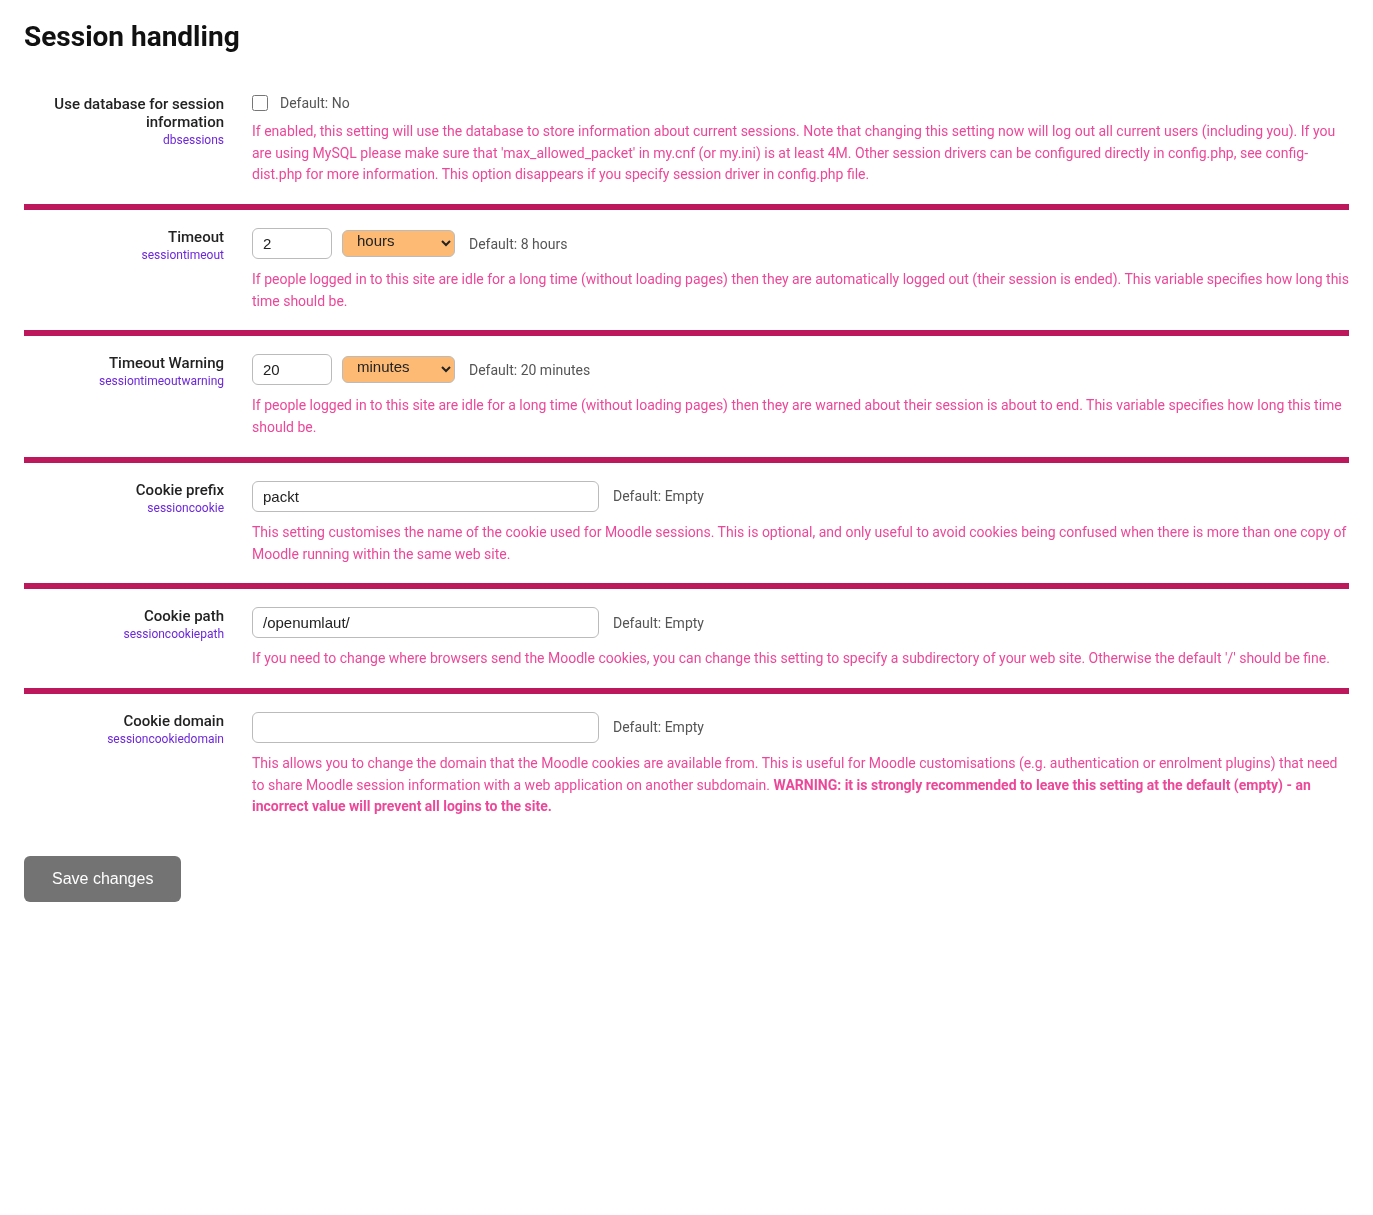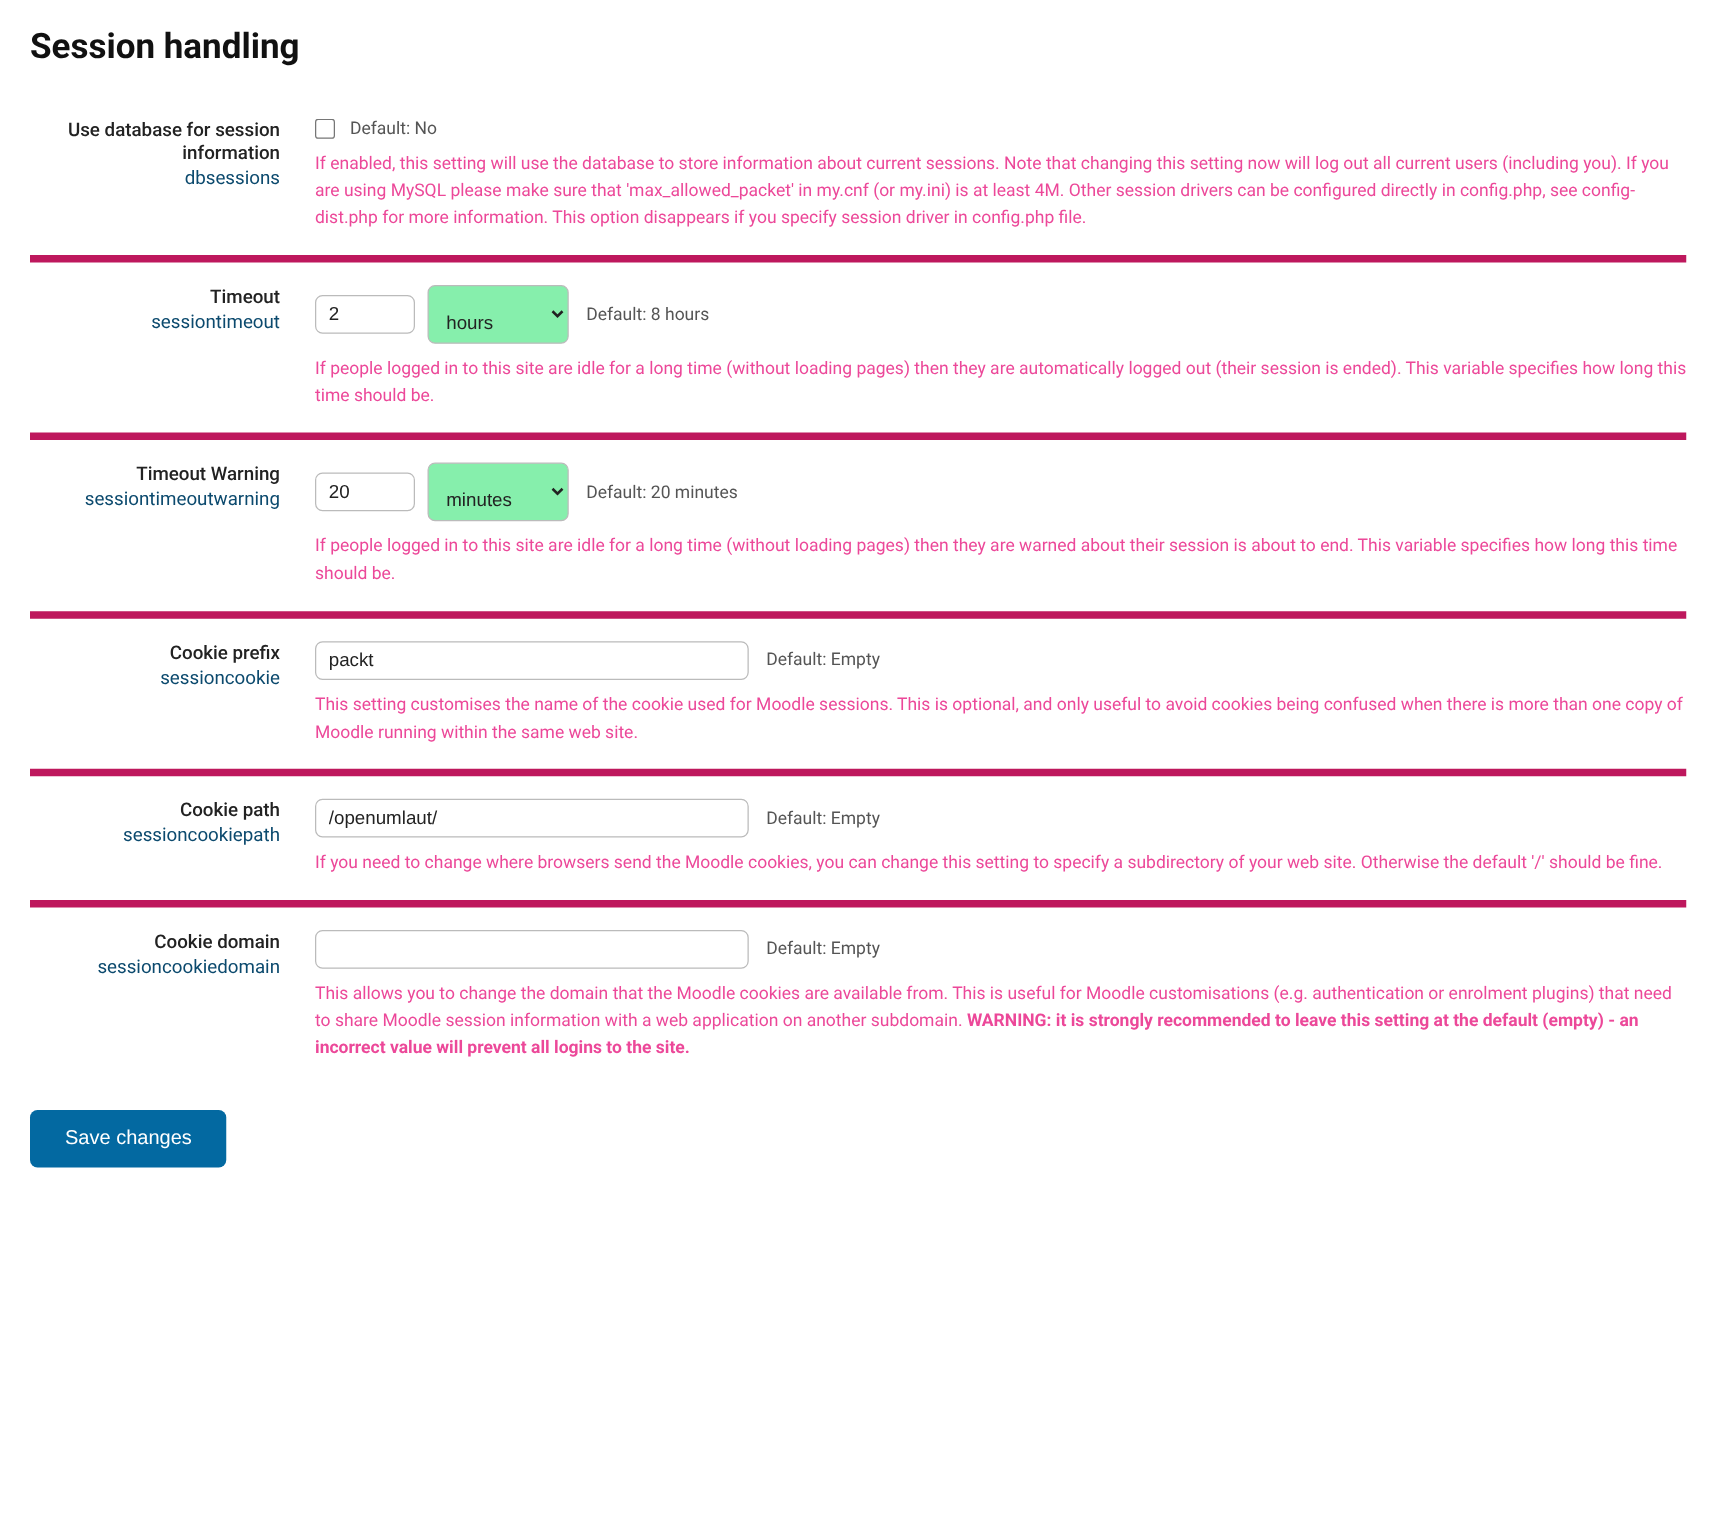--- a/index.html
+++ b/index.html
@@ -32,22 +32,22 @@
       vertical-align: top;
       text-align: right;
       padding: 18px 20px 18px 0;
       color: #222;
     }
     .label-cell .label-name {
       font-size: 15px;
       font-weight: 500;
     }
     .label-cell .label-key {
-      font-size: 15px;
-      color: #0c4a6e;
+      font-size: 12px;
+      color: #6d28d9;
       display: block;
       margin-top: 2px;
     }
     .control-cell {
       vertical-align: top;
       padding: 18px 0;
       padding-left: 8px;
       margin-left: 48px;
     }
     .control-row {
@@ -77,45 +77,45 @@
     }
     input[type="number"] {
       width: 80px;
     }
     input[type="text"].wide {
       width: 347px;
     }
     select {
       border: 1.5px solid #bbb;
       border-radius: 6px;
-      padding: 20px 28px 6px 10px;
-      font-size: 15px;
-      color: #222;
-      background: #86efac;
+      padding: 0 28px 6px 10px;
+      font-size: 15px;
+      color: #222;
+      background: #fdba74;
       appearance: auto;
       cursor: pointer;
     }
     .default-label {
       font-size: 14px;
       color: #555;
       margin-left: 4px;
     }
     .checkbox-row {
       display: flex;
       align-items: center;
       gap: 8px;
       margin-bottom: 10px;
     }
     input[type="checkbox"] {
       width: 16px;
       height: 16px;
       cursor: pointer;
     }
     .save-btn {
-      background: #0369a1;
+      background: #737373;
       color: #fff;
       border: none;
       border-radius: 6px;
       padding: 14px 28px;
       font-size: 16px;
       font-weight: 500;
       cursor: pointer;
       margin-top: 20px;
     }
   </style>

